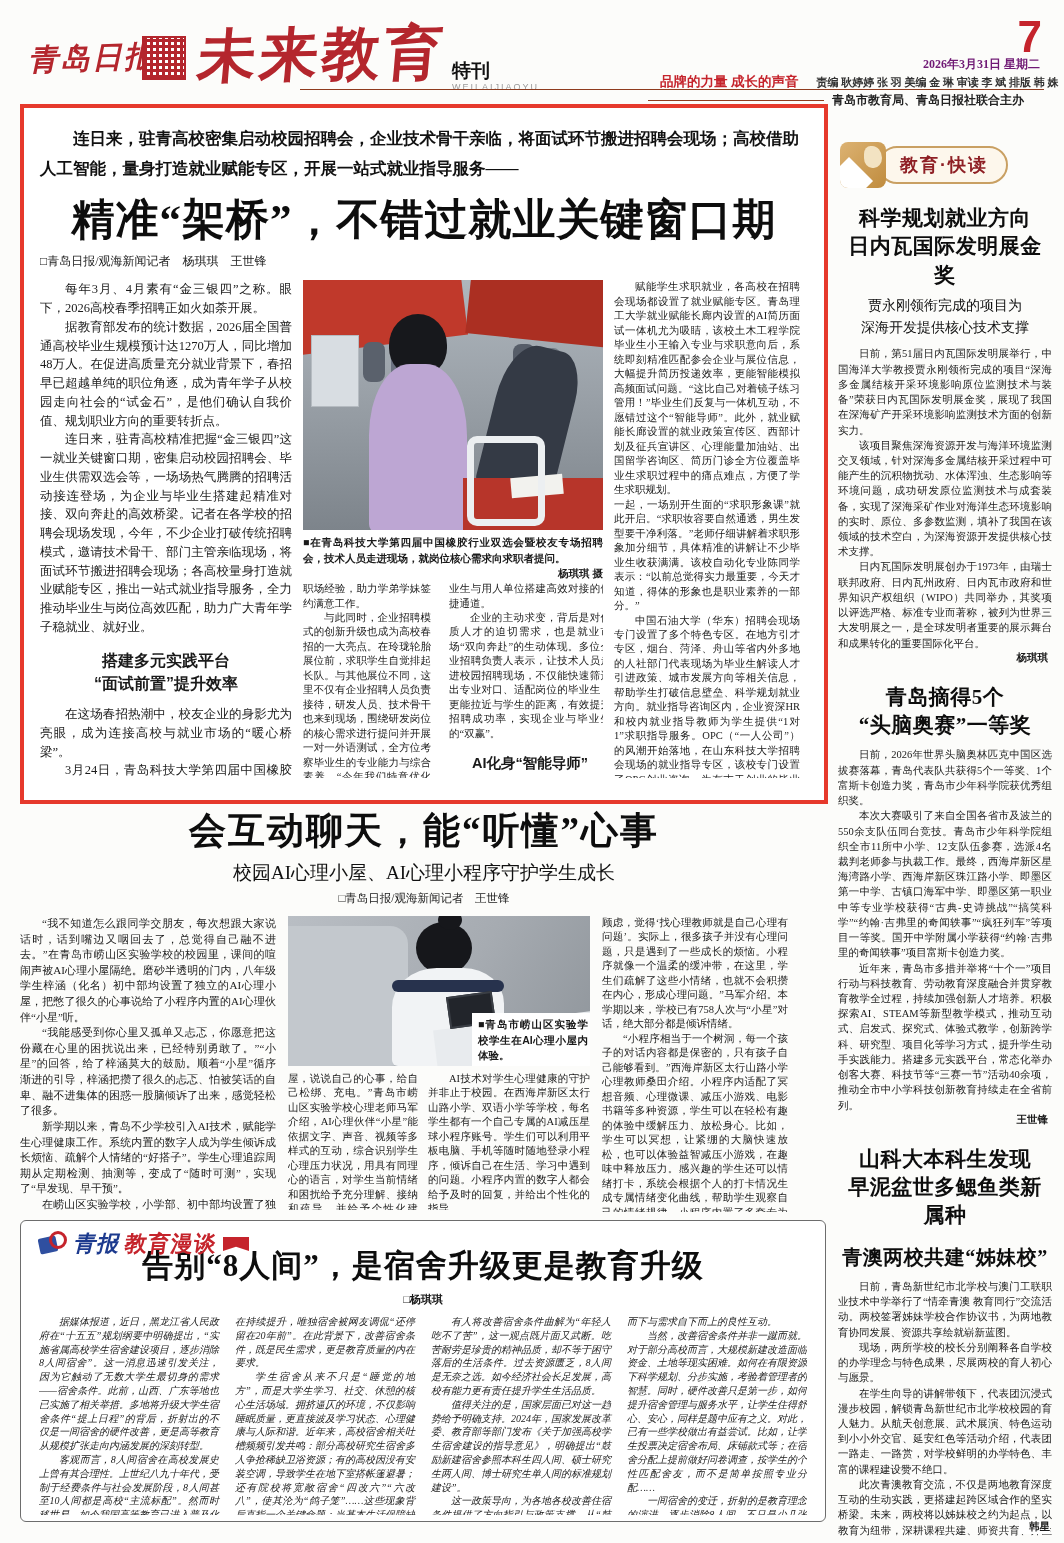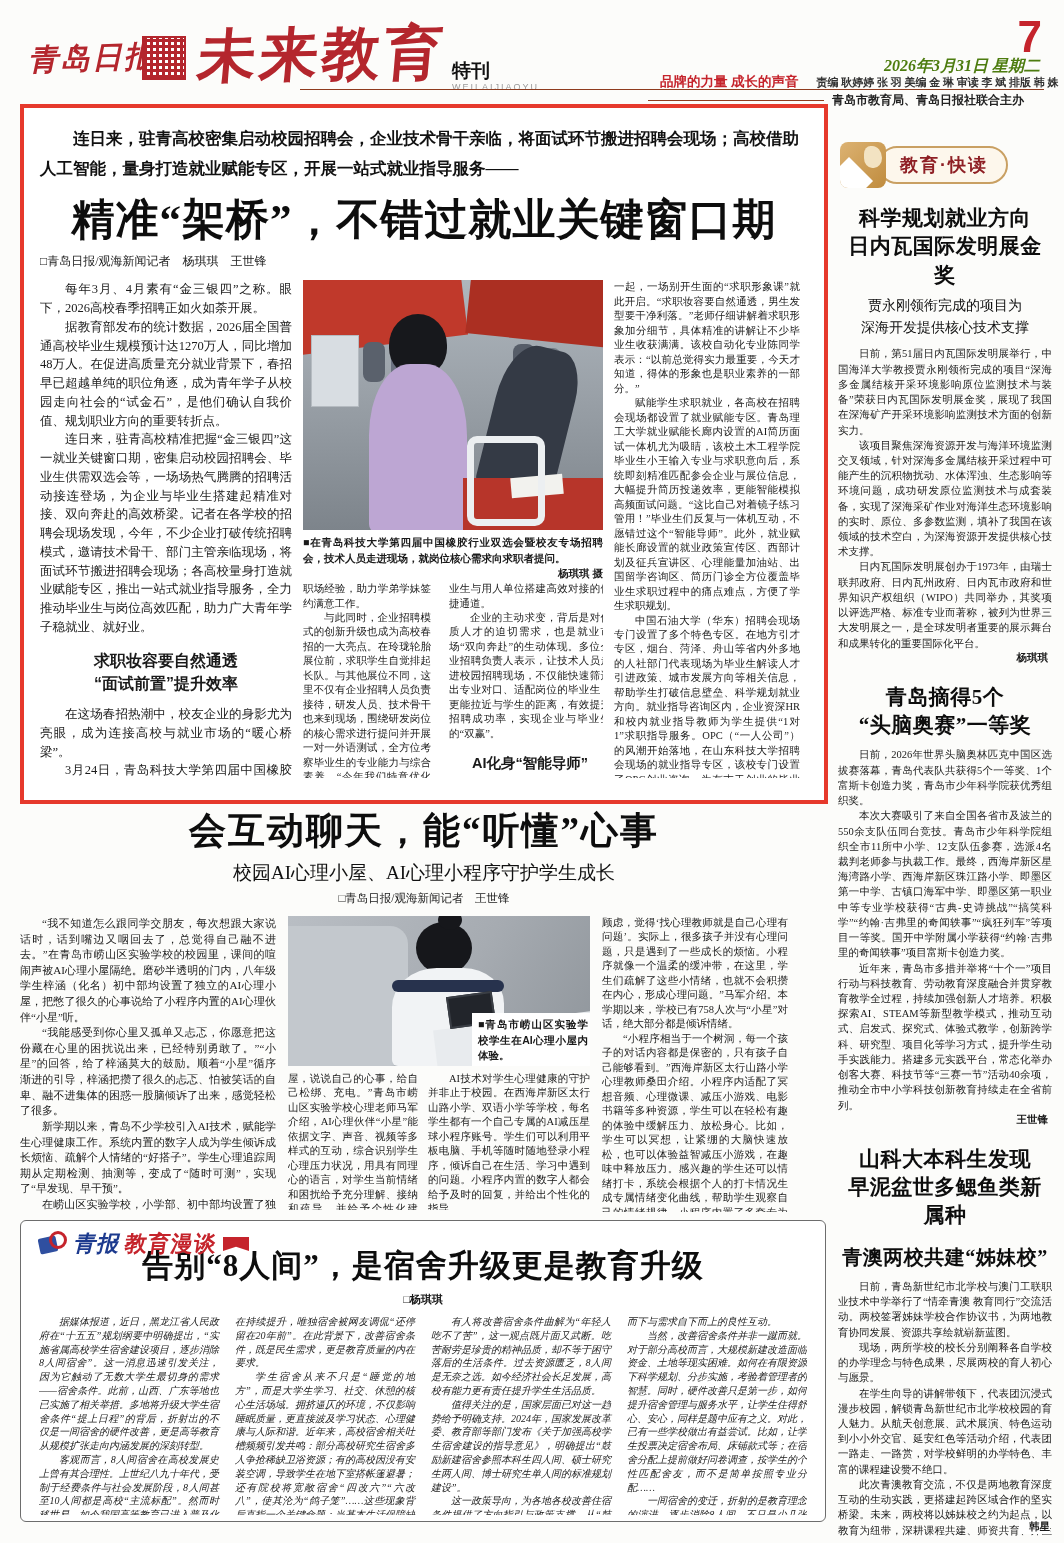--- a/index.html
+++ b/index.html
@@ -8,21 +8,21 @@
 
   
   .mh{position:absolute;left:0;top:0;width:1064px;height:104px;}
   .mh-paper{position:absolute;left:28px;top:38px;font-size:30px;font-weight:900;font-style:italic;color:#b4262d;transform:rotate(-2deg);letter-spacing:2px;}
   .qr{position:absolute;left:142px;top:36px;width:44px;height:44px;border:2px solid #b4262d;box-sizing:border-box;
       background-image:repeating-linear-gradient(0deg,#b4262d 0 3px,transparent 3px 6px),repeating-linear-gradient(90deg,#b4262d 0 3px,#fff 3px 6px);}
   .mh-ed{position:absolute;left:198px;top:16px;font-size:58px;font-weight:900;color:#b4262d;transform:skewX(-6deg) rotate(-1deg);letter-spacing:4px;}
   .mh-tag{position:absolute;left:452px;top:58px;font-size:19px;font-weight:700;color:#111;font-family:"Liberation Sans",sans-serif;}
   .mh-py{position:absolute;left:452px;top:82px;font-size:9px;color:#9a9a9a;letter-spacing:2px;font-family:"Liberation Sans",sans-serif;}
   .mh-page{position:absolute;right:22px;top:12px;font-size:44px;font-weight:900;color:#c5242c;font-family:"Liberation Sans",sans-serif;}
-  .mh-date{position:absolute;right:24px;top:56px;font-size:16px;font-weight:700;color:#4d7c0f;font-style:italic;}
+  .mh-date{position:absolute;right:24px;top:56px;font-size:12px;font-weight:700;color:#701a75;}
   .mh-row{position:absolute;left:660px;top:73px;width:384px;display:flex;gap:18px;align-items:baseline;white-space:nowrap;}
   .mh-slogan{color:#c5242c;font-weight:900;font-size:13.5px;}
   .mh-staff{font-size:11px;color:#333;font-weight:700;}
   .mh-line1{position:absolute;left:300px;right:20px;top:89px;border-top:1.5px solid #8f3b1e;}
   .mh-org{position:absolute;left:648px;right:40px;top:92px;display:flex;align-items:center;gap:8px;}
   .mh-org::before{content:"";flex:1;border-top:1.5px solid #8f3b1e;}
   .mh-org span{font-size:12px;font-weight:700;color:#222;}
 
   
   .bp{margin:0;text-indent:2em;text-align:justify;}
@@ -140,21 +140,21 @@
     <div class="lead-h1">精准“架桥”，不错过就业关键窗口期</div>
     <div class="lead-by">□青岛日报/观海新闻记者　杨琪琪　王世锋</div>
     <div class="lead-cols">
       <div class="lc1">
         <div>
             <p class="bp">每年3月、4月素有“金三银四”之称。眼下，2026高校春季招聘正如火如荼开展。</p>
             <p class="bp">据教育部发布的统计数据，2026届全国普通高校毕业生规模预计达1270万人，同比增加48万人。在促进高质量充分就业背景下，春招早已超越单纯的职位角逐，成为青年学子从校园走向社会的“试金石”，是他们确认自我价值、规划职业方向的重要转折点。</p>
             <p class="bp">连日来，驻青高校精准把握“金三银四”这一就业关键窗口期，密集启动校园招聘会、毕业生供需双选会等，一场场热气腾腾的招聘活动接连登场，为企业与毕业生搭建起精准对接、双向奔赴的高效桥梁。记者在各学校的招聘会现场发现，今年，不少企业打破传统招聘模式，邀请技术骨干、部门主管亲临现场，将面试环节搬进招聘会现场；各高校量身打造就业赋能专区，推出一站式就业指导服务，全力推动毕业生与岗位高效匹配，助力广大青年学子稳就业、就好业。</p>
           </div>
         <div class="sh1">
-          <div>求职妆容要自然通透</div>
+          <div>搭建多元实践平台</div>
           <div>“面试前置”提升效率</div>
         </div>
         <div>
             <p class="bp">在这场春招热潮中，校友企业的身影尤为亮眼，成为连接高校与就业市场的“暖心桥梁”。</p>
             <p class="bp">3月24日，青岛科技大学第四届中国橡胶行业双选会暨校友专场招聘会启幕。此次双选会紧扣学校优势特色学科，参会企业涵盖轮胎、橡胶、新材料、高端化工等领域。据统计，该场招聘会吸引了254家橡胶行业企业参会，其中校友企业占比超过七成，提供就业岗位7000余个，岗位与学校学科专业匹配度超过90%。“我们公司已经有近400名青科大校友，每年回母校招聘已经成为传统。”玲珑轮胎招聘负责人王先生表示。</p>
           </div>
       </div>
       <div class="lmid">
         <div class="photo1">
           <div class="p1-tent-l"></div>
@@ -184,22 +184,22 @@
               </div>
             <div class="sh2">
               <div>AI化身“智能导师”</div>
 
             </div>
 
           </div>
         </div>
       </div>
       <div class="lc4">
+          <p class="bp">赋能学生求职就业，各高校在招聘会现场都设置了就业赋能专区。青岛理工大学就业赋能长廊内设置的AI简历面试一体机尤为吸睛，该校土木工程学院毕业生小王输入专业与求职意向后，系统即刻精准匹配参会企业与展位信息，大幅提升简历投递效率，更能智能模拟高频面试问题。“这比自己对着镜子练习管用！”毕业生们反复与一体机互动，不愿错过这个“智能导师”。此外，就业赋能长廊设置的就业政策宣传区、西部计划及征兵宣讲区、心理能量加油站、出国留学咨询区、简历门诊全方位覆盖毕业生求职过程中的痛点难点，方便了学生求职规划。</p>
           <p class="bp nofirst">一起，一场别开生面的“求职形象课”就此开启。“求职妆容要自然通透，男生发型要干净利落。”老师仔细讲解着求职形象加分细节，具体精准的讲解让不少毕业生收获满满。该校自动化专业陈同学表示：“以前总觉得实力最重要，今天才知道，得体的形象也是职业素养的一部分。”</p>
-          <p class="bp">赋能学生求职就业，各高校在招聘会现场都设置了就业赋能专区。青岛理工大学就业赋能长廊内设置的AI简历面试一体机尤为吸睛，该校土木工程学院毕业生小王输入专业与求职意向后，系统即刻精准匹配参会企业与展位信息，大幅提升简历投递效率，更能智能模拟高频面试问题。“这比自己对着镜子练习管用！”毕业生们反复与一体机互动，不愿错过这个“智能导师”。此外，就业赋能长廊设置的就业政策宣传区、西部计划及征兵宣讲区、心理能量加油站、出国留学咨询区、简历门诊全方位覆盖毕业生求职过程中的痛点难点，方便了学生求职规划。</p>
           <p class="bp">中国石油大学（华东）招聘会现场专门设置了多个特色专区。在地方引才专区，烟台、菏泽、舟山等省内外多地的人社部门代表现场为毕业生解读人才引进政策、城市发展方向等相关信息，帮助学生打破信息壁垒、科学规划就业方向。就业指导咨询区内，企业资深HR和校内就业指导教师为学生提供“1对1”求职指导服务。OPC（“一人公司”）的风潮开始落地，在山东科技大学招聘会现场的就业指导专区，该校专门设置了OPC创业咨询，为有志于创业的毕业生提供专业咨询，拓宽人工智能技术赋能下的创业新路径。</p>
         </div>
     </div>
   </div>
 
   <div class="psy">
     <div class="psy-h1">会互动聊天，能“听懂”心事</div>
     <div class="psy-h2">校园AI心理小屋、AI心理小程序守护学生成长</div>
     <div class="psy-by">□青岛日报/观海新闻记者　王世锋</div>
     <div class="psy-cols">

